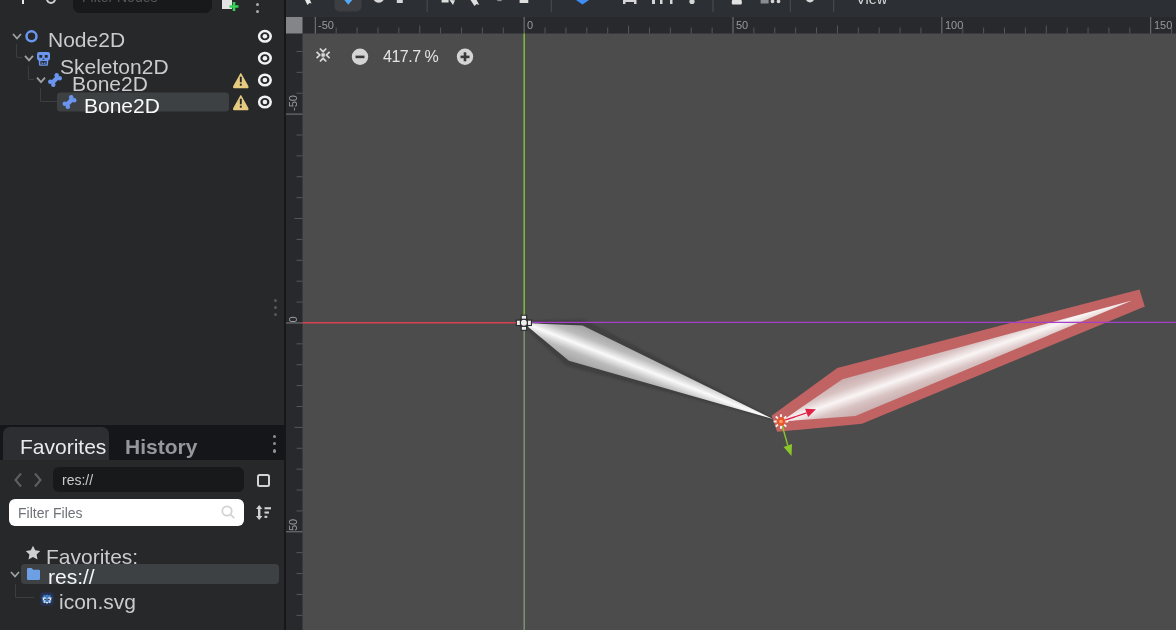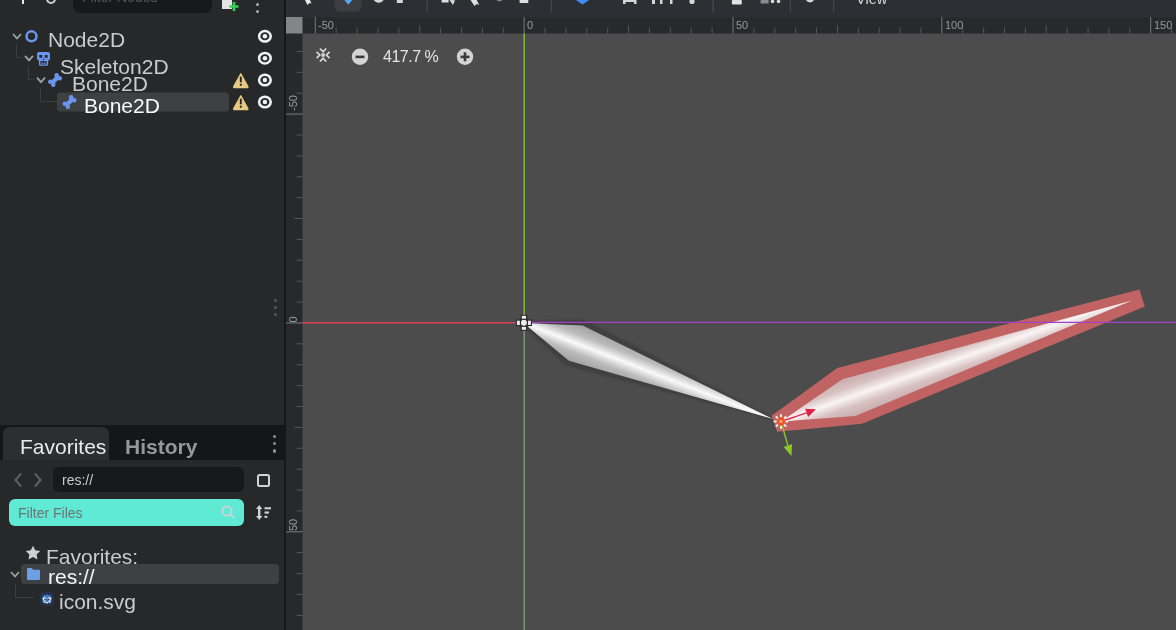--- a/index.html
+++ b/index.html
@@ -98,21 +98,21 @@
 
   <svg class="abs" style="left:12px;top:472px" width="32" height="16" viewBox="0 0 32 16" fill="none" stroke="#5d6165" stroke-width="2">
     <path d="M9 1.5 L3.5 8 L9 14.5"></path>
       <path d="M23 1.5 L28.5 8 L23 14.5"></path>
   </svg>
   <div class="abs" style="left:53px;top:466.5px;width:191px;height:25.5px;border-radius:6px;background:#17191b;">
     <div class="txt" style="left:9px;top:6px;font-size:14px;color:#c9cbce;">res://</div>
   </div>
   <div class="abs" style="left:257px;top:474px;width:13px;height:13px;border:2.4px solid #d2d3d5;border-radius:2.5px;box-sizing:border-box;"></div>
 
-  <div class="abs" style="left:9px;top:498.5px;width:235px;height:27px;border-radius:6px;background:#5eead4;">
+  <div class="abs" style="left:9px;top:498.5px;width:235px;height:27px;border-radius:6px;background:#ffffff;">
     <div class="txt" style="left:8.5px;top:7px;font-size:14px;color:#6e7176;">Filter Files</div>
     <svg class="abs" style="left:211px;top:5px" width="17" height="17" viewBox="0 0 17 17">
         <circle cx="7" cy="7" r="4.7" fill="none" stroke="#d2d3d5" stroke-width="1.8"></circle>
         <line x1="10.4" y1="10.4" x2="14.2" y2="14.2" stroke="#d2d3d5" stroke-width="1.8"></line>
       </svg>
   </div>
   <svg class="abs" style="left:255px;top:504px" width="17" height="17" viewBox="0 0 17 17" fill="#cfd1d3">
     <path d="M4.2 1 L7.4 5 H1 Z"></path>
       <rect x="3" y="4" width="2.4" height="9"></rect>
       <path d="M4.2 16 L7.4 12 H1 Z"></path>

